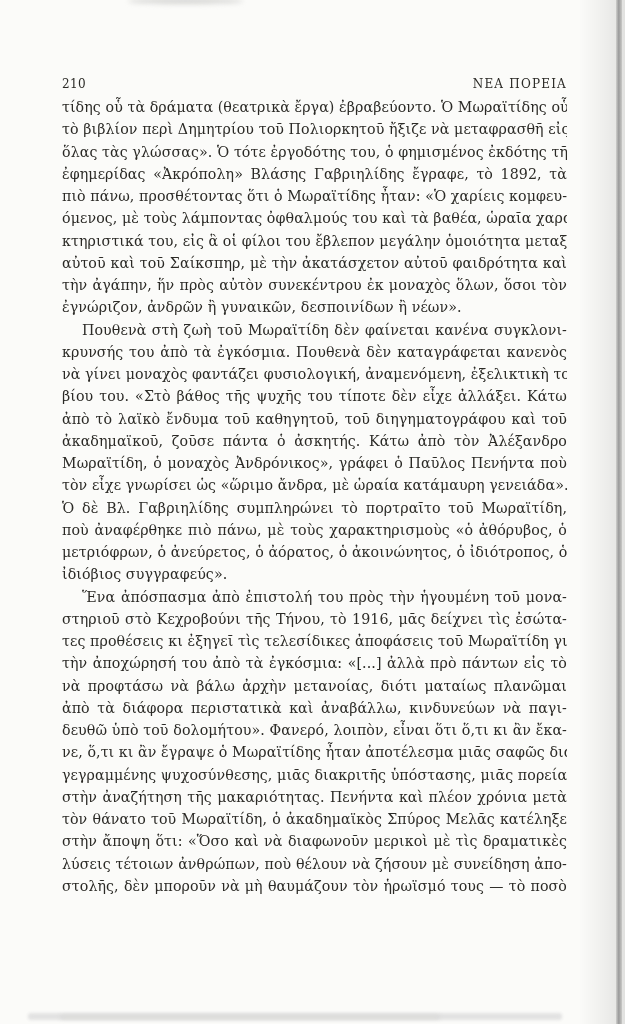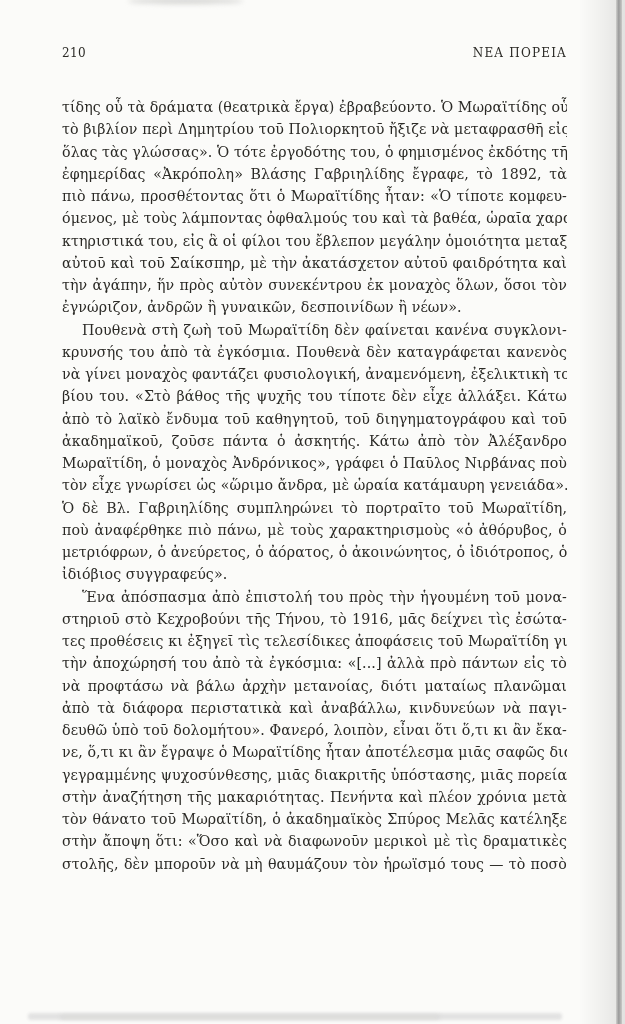--- a/index.html
+++ b/index.html
@@ -39,21 +39,21 @@
   .bottom-band2{
     position:absolute;left:60px;bottom:5px;width:380px;height:4px;
     background:#d9d9d7;filter:blur(2px);border-radius:2px;
   }
   
   .running-head{
     position:absolute;top:46px;left:62px;width:505px;
     display:flex;justify-content:space-between;align-items:baseline;
     font-size:12px;letter-spacing:0.4px;
   }
-  .running-title{letter-spacing:1.2px;}
+  .running-title{letter-spacing:1.2px;margin-top:31px;}
   
   .page-body{
     position:absolute;top:96px;left:62px;width:505px;
   }
   .line{
     height:22.25px;line-height:22.25px;
     font-size:14.2px;
     text-align:justify;text-align-last:justify;
     overflow:hidden;white-space:nowrap;
     letter-spacing:0.1px;
@@ -76,46 +76,47 @@
   <div class="running-head">
     <span class="page-number">210</span>
     <span class="running-title">ΝΕΑ ΠΟΡΕΙΑ</span>
   </div>
 
   <div class="page-body">
       <div class="line"><span>τίδης οὗ τὰ δράματα (θεατρικὰ ἔργα) ἐβραβεύοντο. Ὁ Μωραϊτίδης οὗ</span></div>
       <div class="line"><span>τὸ βιβλίον περὶ Δημητρίου τοῦ Πολιορκητοῦ ἤξιζε νὰ μεταφρασθῆ εἰς</span></div>
       <div class="line"><span>ὅλας τὰς γλώσσας». Ὁ τότε ἐργοδότης του, ὁ φημισμένος ἐκδότης τῆς</span></div>
       <div class="line"><span>ἐφημερίδας «Ἀκρόπολη» Βλάσης Γαβριηλίδης ἔγραφε, τὸ 1892, τὰ</span></div>
-      <div class="line"><span>πιὸ πάνω, προσθέτοντας ὅτι ὁ Μωραϊτίδης ἦταν: «Ὁ τίποτε κομφευ-</span></div>
+      <div class="line"><span>πιὸ πάνω, προσθέτοντας ὅτι ὁ Μωραϊτίδης ἦταν: «Ὁ χαρίεις κομφευ-</span></div>
       <div class="line"><span>όμενος, μὲ τοὺς λάμποντας ὀφθαλμούς του καὶ τὰ βαθέα, ὡραῖα χαρα-</span></div>
       <div class="line"><span>κτηριστικά του, εἰς ἃ οἱ φίλοι του ἔβλεπον μεγάλην ὁμοιότητα μεταξὺ</span></div>
       <div class="line"><span>αὐτοῦ καὶ τοῦ Σαίκσπηρ, μὲ τὴν ἀκατάσχετον αὐτοῦ φαιδρότητα καὶ</span></div>
       <div class="line"><span>τὴν ἀγάπην, ἥν πρὸς αὐτὸν συνεκέντρου ἐκ μοναχὸς ὅλων, ὅσοι τὸν</span></div>
       <div class="line para-end"><span>ἐγνώριζον, ἀνδρῶν ἢ γυναικῶν, δεσποινίδων ἢ νέων».</span></div>
       <div class="line indent"><span>Πουθενὰ στὴ ζωὴ τοῦ Μωραϊτίδη δὲν φαίνεται κανένα συγκλονι-</span></div>
       <div class="line"><span>κρυνσής του ἀπὸ τὰ ἐγκόσμια. Πουθενὰ δὲν καταγράφεται κανενὸς</span></div>
       <div class="line"><span>νὰ γίνει μοναχὸς φαντάζει φυσιολογική, ἀναμενόμενη, ἐξελικτικὴ τοῦ</span></div>
       <div class="line"><span>βίου του. «Στὸ βάθος τῆς ψυχῆς του τίποτε δὲν εἶχε ἀλλάξει. Κάτω</span></div>
       <div class="line"><span>ἀπὸ τὸ λαϊκὸ ἔνδυμα τοῦ καθηγητοῦ, τοῦ διηγηματογράφου καὶ τοῦ</span></div>
       <div class="line"><span>ἀκαδημαϊκοῦ, ζοῦσε πάντα ὁ ἀσκητής. Κάτω ἀπὸ τὸν Ἀλέξανδρο</span></div>
-      <div class="line"><span>Μωραϊτίδη, ὁ μοναχὸς Ἀνδρόνικος», γράφει ὁ Παῦλος Νιρβάνας ποὺ</span></div>
+      <div class="line"><span>Μωραϊτίδη, ὁ μοναχὸς Ἀνδρόνικος», γράφει ὁ Παῦλος Πενήντα ποὺ</span></div>
       <div class="line"><span>τὸν εἶχε γνωρίσει ὡς «ὥριμο ἄνδρα, μὲ ὡραία κατάμαυρη γενειάδα».</span></div>
       <div class="line"><span>Ὁ δὲ Βλ. Γαβριηλίδης συμπληρώνει τὸ πορτραῖτο τοῦ Μωραϊτίδη,</span></div>
       <div class="line"><span>ποὺ ἀναφέρθηκε πιὸ πάνω, μὲ τοὺς χαρακτηρισμοὺς «ὁ ἀθόρυβος, ὁ</span></div>
       <div class="line"><span>μετριόφρων, ὁ ἀνεύρετος, ὁ ἀόρατος, ὁ ἀκοινώνητος, ὁ ἰδιότροπος, ὁ</span></div>
       <div class="line para-end"><span>ἰδιόβιος συγγραφεύς».</span></div>
       <div class="line indent"><span>Ἕνα ἀπόσπασμα ἀπὸ ἐπιστολή του πρὸς τὴν ἡγουμένη τοῦ μονα-</span></div>
       <div class="line"><span>στηριοῦ στὸ Κεχροβούνι τῆς Τήνου, τὸ 1916, μᾶς δείχνει τὶς ἐσώτα-</span></div>
       <div class="line"><span>τες προθέσεις κι ἐξηγεῖ τὶς τελεσίδικες ἀποφάσεις τοῦ Μωραϊτίδη γιὰ</span></div>
       <div class="line"><span>τὴν ἀποχώρησή του ἀπὸ τὰ ἐγκόσμια: «</span><span class="italic">[...] ἀλλὰ πρὸ πάντων εἰς τὸ</span></div>
       <div class="line"><span class="italic">νὰ προφτάσω νὰ βάλω ἀρχὴν μετανοίας, διότι ματαίως πλανῶμαι</span></div>
       <div class="line"><span class="italic">ἀπὸ τὰ διάφορα περιστατικὰ καὶ ἀναβάλλω, κινδυνεύων νὰ παγι-</span></div>
       <div class="line"><span class="italic">δευθῶ ὑπὸ τοῦ δολομήτου»</span><span>. Φανερό, λοιπὸν, εἶναι ὅτι ὅ,τι κι ἂν ἔκα-</span></div>
       <div class="line"><span>νε, ὅ,τι κι ἂν ἔγραψε ὁ Μωραϊτίδης ἦταν ἀποτέλεσμα μιᾶς σαφῶς δια-</span></div>
       <div class="line"><span>γεγραμμένης ψυχοσύνθεσης, μιᾶς διακριτῆς ὑπόστασης, μιᾶς πορείας</span></div>
       <div class="line"><span>στὴν ἀναζήτηση τῆς μακαριότητας. Πενήντα καὶ πλέον χρόνια μετὰ</span></div>
       <div class="line"><span>τὸν θάνατο τοῦ Μωραϊτίδη, ὁ ἀκαδημαϊκὸς Σπύρος Μελᾶς κατέληξε</span></div>
       <div class="line"><span>στὴν ἄποψη ὅτι: «Ὅσο καὶ νὰ διαφωνοῦν μερικοὶ μὲ τὶς δραματικὲς</span></div>
+      <div class="line"><span>λύσεις τέτοιων ἀνθρώπων, ποὺ θέλουν νὰ ζήσουν μὲ συνείδηση ἀπο-</span></div>
       <div class="line"><span>στολῆς, δὲν μποροῦν νὰ μὴ θαυμάζουν τὸν ἡρωϊσμό τους — τὸ ποσὸ</span></div>
     </div>
 
 </div>
 
 </body></html>

